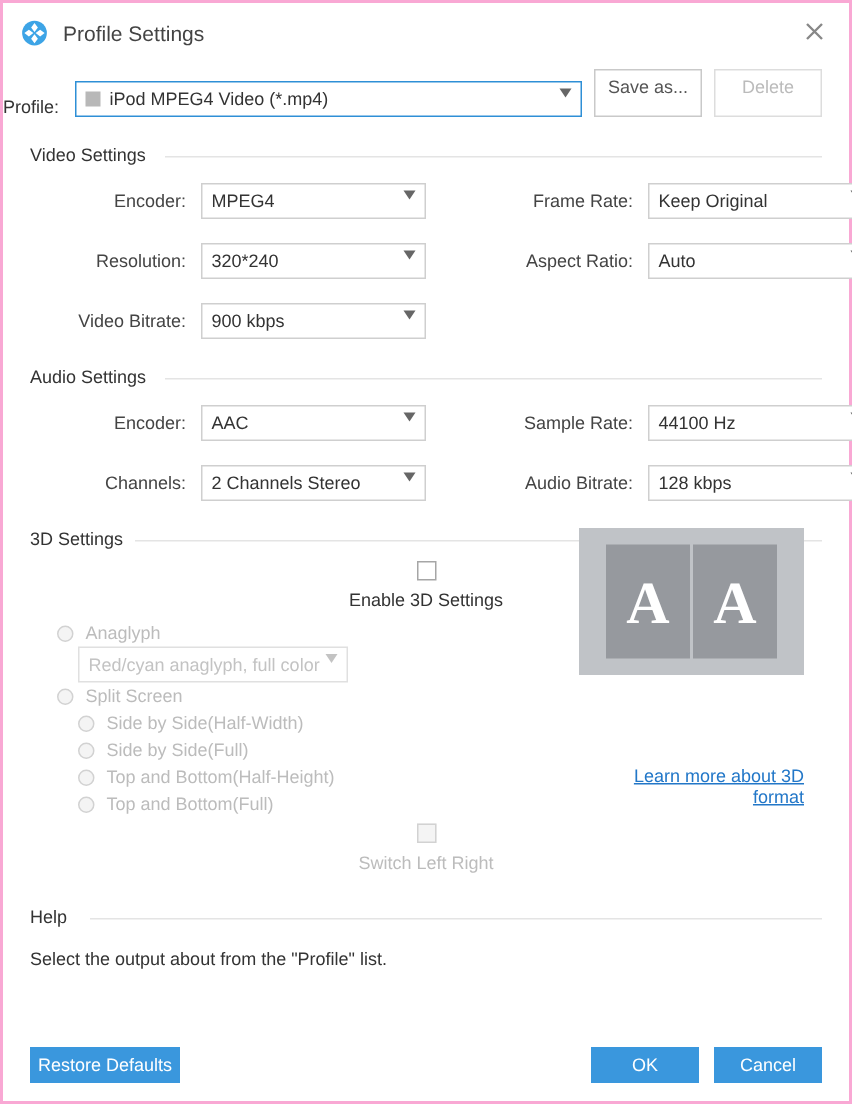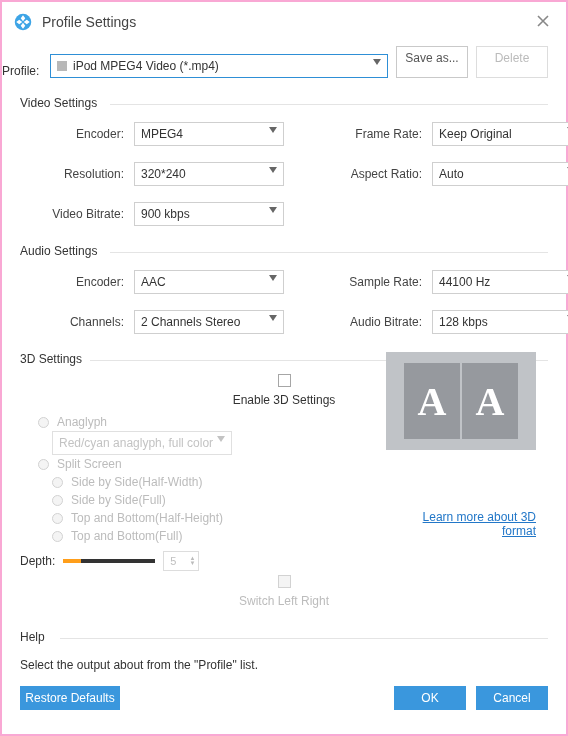--- a/index.html
+++ b/index.html
@@ -53,21 +53,21 @@
   .spinner { width:36px; height:20px; border:1px solid #ddd; color:#bfbfbf; font-size:11px; display:flex; align-items:center; justify-content:space-between; padding:0 3px 0 6px; }
   .spin-btns { display:flex; flex-direction:column; line-height:5px; font-size:6px; color:#bbb; }
 
   .threed-right { position:absolute; right:30px; top:350px; width:150px; }
   .preview { width:150px; height:98px; background:#c0c3c7; display:flex; align-items:center; justify-content:center; gap:2px; }
   .preview .card { width:56px; height:76px; background:#96999e; display:flex; align-items:center; justify-content:center; color:#fff; font-size:40px; font-weight:600; font-family: "Times New Roman", serif; }
   .learn-link { color:#2277c8; font-size:12px; text-decoration:underline; display:block; text-align:right; margin-top:60px; }
 
   .help-body { font-size:12px; color:#333; margin-top:14px; }
 
-  .footer { position:absolute; bottom:24px; left:18px; right:18px; display:flex; gap:10px; }
+  .footer { position:absolute; bottom:12px; left:18px; right:18px; display:flex; gap:10px; }
   .footer .spacer { flex:1; }
   .btn-pri { background:#3a97dd; color:#fff; border:none; font-size:12px; height:24px; width:72px; cursor:pointer; }
   .btn-restore { background:#3a97dd; color:#fff; border:none; font-size:12px; height:24px; width:100px; cursor:pointer; }
 
 </style>
 </head>
 <body>
 
 <div class="window">
 
@@ -196,31 +196,20 @@
       </div>
     <div class="sub subsub dis">
         <span class="radio"></span>
         <span>Top and Bottom(Half-Height)</span>
       </div>
     <div class="sub subsub dis">
         <span class="radio"></span>
         <span>Top and Bottom(Full)</span>
       </div>
 
-    <div class="depth-row">
-      <span>Depth:</span>
-      <div class="slider"></div>
-      <div class="spinner">
-        <span>5</span>
-        <span class="spin-btns">
-            <span>▲</span>
-            <span>▼</span>
-          </span>
-      </div>
-    </div>
 
     <div class="chk-row dis" style="margin-top:4px;">
       <span class="chk"></span>
       <span>Switch Left Right</span>
     </div>
   </div>
 
   <div class="threed-right">
     <div class="preview">
       <div class="card">A</div>

